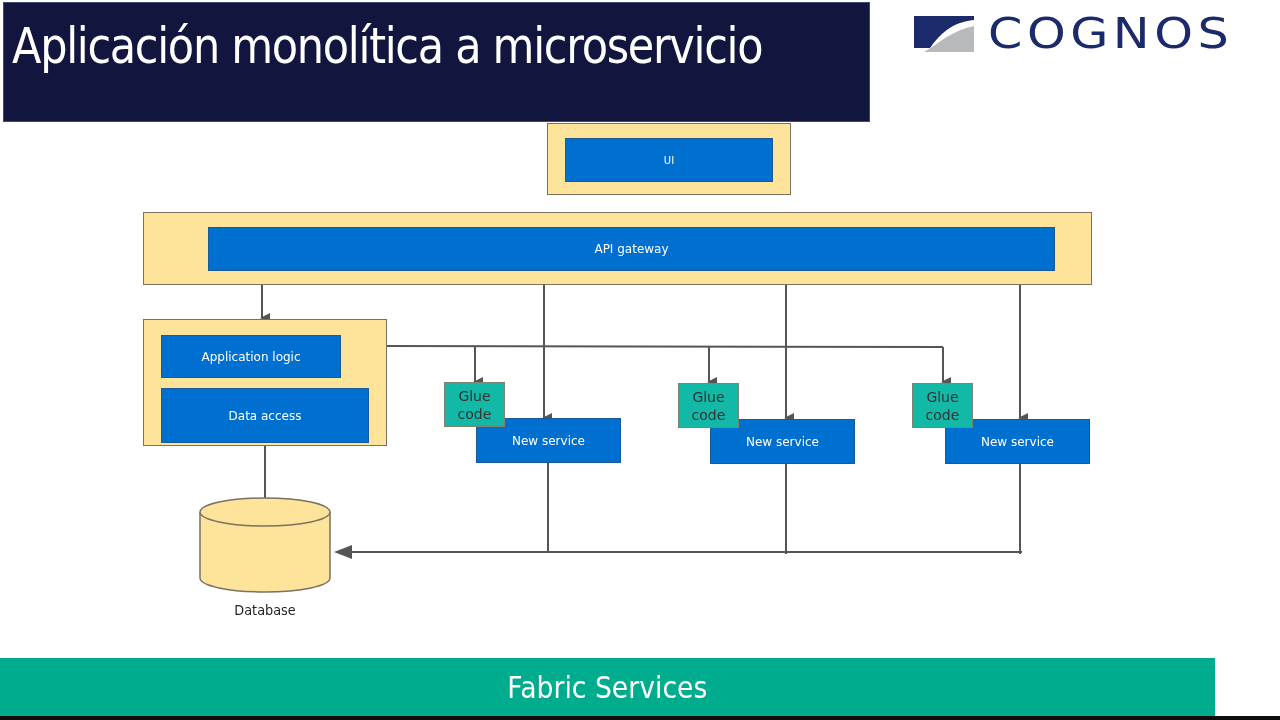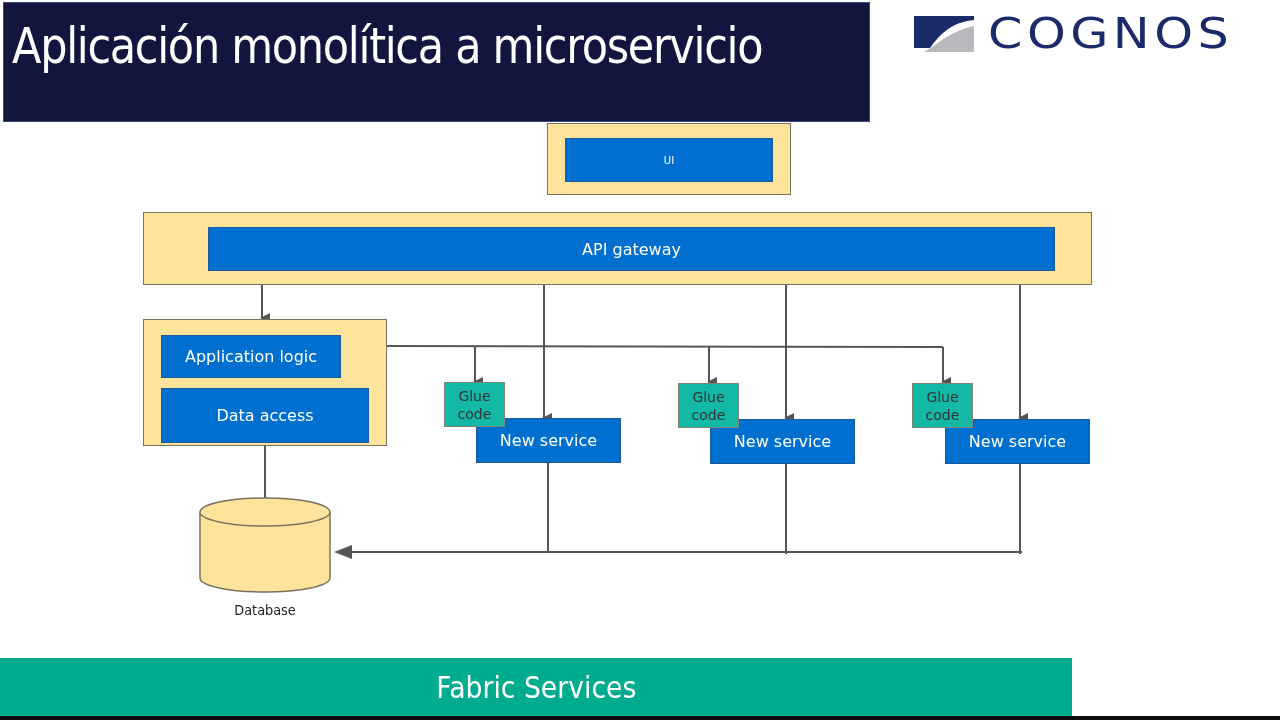--- a/index.html
+++ b/index.html
@@ -2,25 +2,25 @@
 <html><head>
 <meta charset="utf-8">
 <style>
   html, body { margin:0; padding:0; }
   body { width:1280px; height:720px; position:relative; background:#ffffff; overflow:hidden; font-family:"DejaVu Sans", sans-serif; }
   .title-bar { position:absolute; left:3px; top:2px; width:867px; height:120px; background:#12163f; box-sizing:border-box; border:1px solid #3a4a7a; }
   .title-text { position:absolute; left:8px; top:14px; color:#ffffff; font-family:"DejaVu Sans", sans-serif; font-size:50px; letter-spacing:-1.5px; transform:scaleX(0.86); transform-origin:left center; white-space:nowrap; }
   .logo { position:absolute; left:912px; top:14px; width:350px; height:42px; }
   .logo-text { position:absolute; left:76px; top:-6px; color:#1b2a6b; font-family:"DejaVu Sans", sans-serif; font-size:44px; letter-spacing:4px; font-weight:normal; transform:scaleX(1.12) scaleY(0.95); transform-origin:left center; }
   .box-yellow { position:absolute; background:#fde49a; border:1.5px solid #7a7260; box-sizing:border-box; }
-  .box-blue { position:absolute; background:#0070d0; color:#ffffff; display:flex; align-items:center; justify-content:center; font-family:"DejaVu Sans", sans-serif; font-size:16px; box-sizing:border-box; border:1px solid #1a5a9a; }
+  .box-blue { position:absolute; background:#0070d0; color:#ffffff; display:flex; align-items:center; justify-content:center; font-family:"DejaVu Sans", sans-serif; font-size:12px; box-sizing:border-box; border:1px solid #1a5a9a; }
   .box-glue { position:absolute; background:#14b8a6; border:1.5px solid #7a8470; color:#333; font-family:"DejaVu Sans", sans-serif; font-size:14px; line-height:18px; text-align:center; box-sizing:border-box; display:flex; align-items:center; justify-content:center; }
   svg.wires { position:absolute; left:0; top:0; }
   .db-label { position:absolute; left:210px; top:602px; width:110px; text-align:center; font-size:14px; color:#222; transform:scaleX(0.92); }
-  .footer { position:absolute; left:0; top:658px; width:1072px; height:58px; background:#00ac8e; display:flex; align-items:center; justify-content:center; }
+  .footer { position:absolute; left:0; top:658px; width:1215px; height:58px; background:#00ac8e; display:flex; align-items:center; justify-content:center; }
   .footer-text { color:#ffffff; font-size:31px; transform:scaleX(0.86); white-space:nowrap; }
   .footer-edge { position:absolute; left:0; top:716px; width:1280px; height:4px; background:#0d0d0d; }
 </style>
 </head>
 <body>
 
 <div class="title-bar">
   <span class="title-text">Aplicación monolítica a microservicio</span>
 </div>
 

